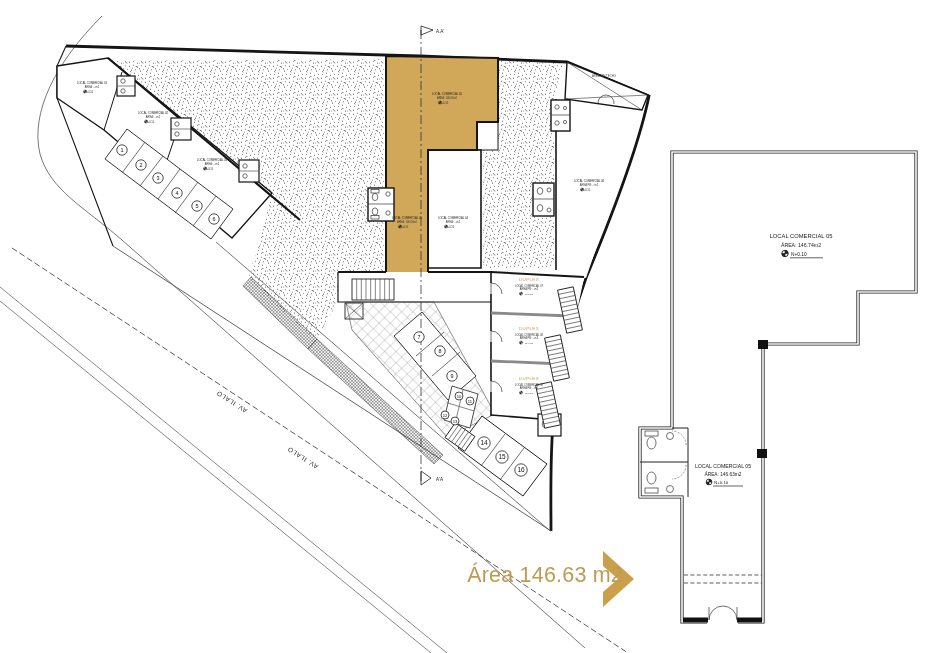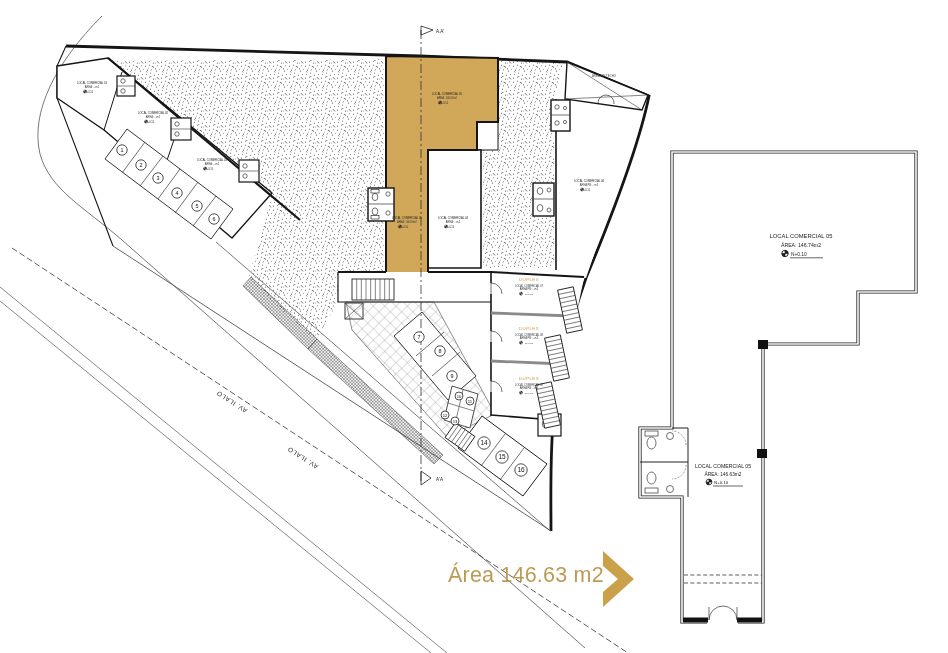--- a/index.html
+++ b/index.html
@@ -14,21 +14,21 @@
   .dtl .nm{font-size:5.8px;}
   .dtl .ar{font-size:5.2px;}
   .dtl .lv{font-size:4.8px;text-anchor:start;}
   .dtl2 .nm{font-size:5.2px;}
   .dtl2 .ar{font-size:4.8px;}
   .dtl2 .lv{font-size:4.4px;text-anchor:start;}
   .street-label{font-size:6.5px;fill:#2a2a2a;text-anchor:middle;letter-spacing:.6px;}
   .section-label{font-size:4.6px;fill:#222;}
   .void-label{font-size:2.9px;fill:#444;text-anchor:middle;}
   .lvl-t{font-size:2.5px;fill:#333;text-anchor:start;}
-  .caption{position:absolute;left:448px;top:563px;width:175px;
+  .caption{position:absolute;left:448px;top:563px;width:175px;text-align:right;
            font-size:21.5px;color:var(--caption-gold);letter-spacing:.2px;}
   .wall{stroke:#151515;fill:none;}
   .thin{stroke:#555;fill:none;}
   .fix{stroke:#333;fill:none;stroke-width:.7;}
 </style>
 </head>
 <body>
 
 <div id="page">
 <svg width="948" height="653" viewBox="0 0 948 653">

